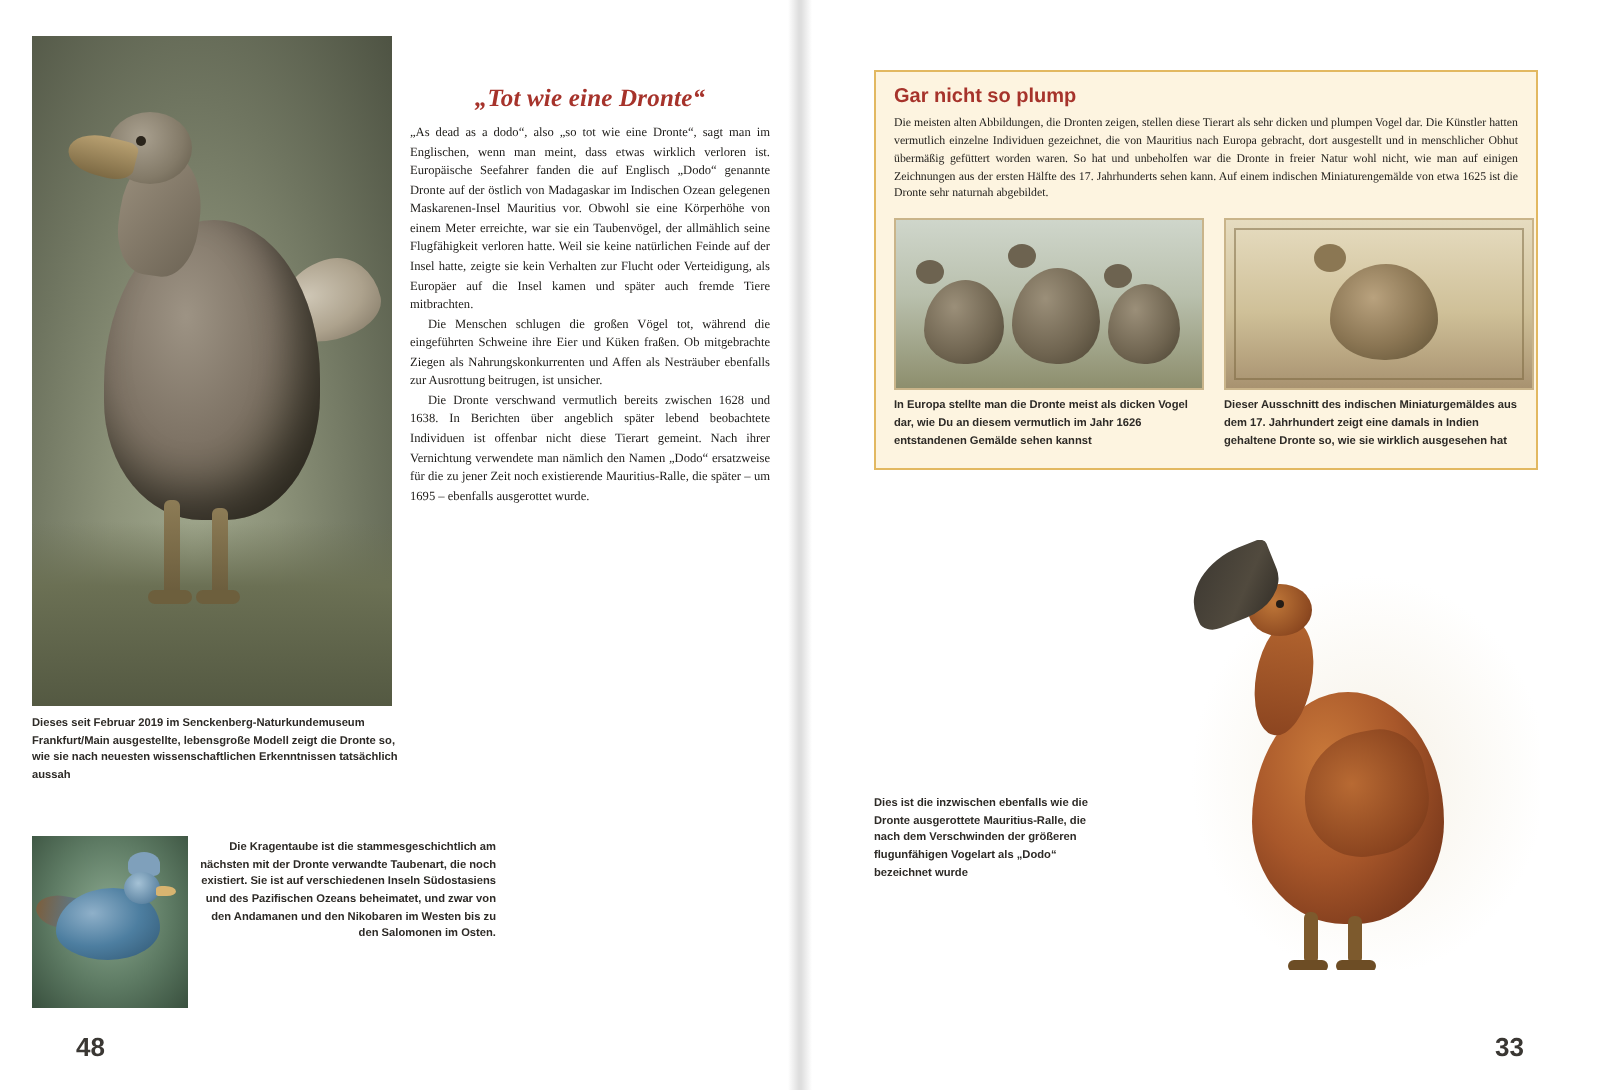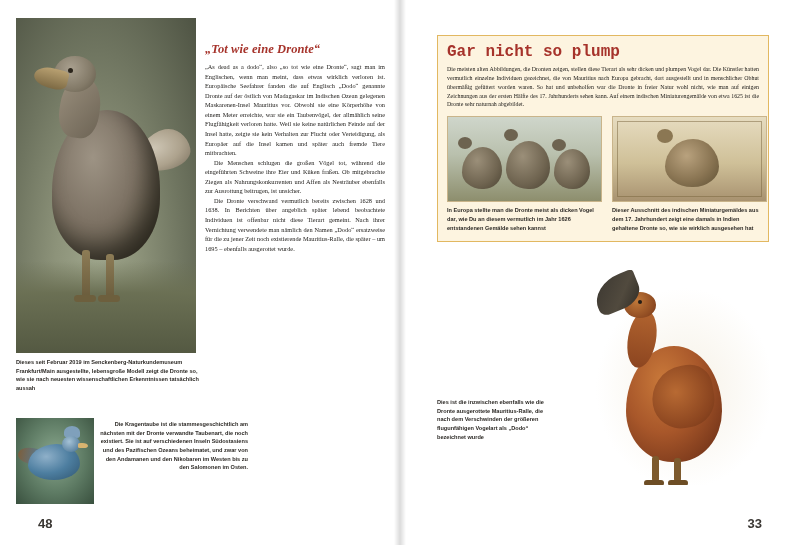--- a/index.html
+++ b/index.html
@@ -161,21 +161,21 @@
   .article-title {
     position: absolute;
     left: 205px;
     top: 42px;
     width: 180px;
     font-family: "Liberation Serif", serif;
     font-weight: bold;
     font-style: italic;
     font-size: 12.5px;
     color: #a6332b;
-    text-align: left;
+    text-align: center;
     letter-spacing: 0.1px;
   }
   .body-col {
     position: absolute;
     left: 205px;
     top: 62px;
     width: 180px;
     font-size: 6.3px;
     line-height: 1.52;
     color: #1d1b18;
@@ -248,23 +248,23 @@
     left: 37px;
     top: 35px;
     width: 332px;
     background: #fdf4e0;
     border: 1px solid #e2b861;
     padding: 0;
     box-sizing: border-box;
   }
   .infobox-inner { padding: 7px 9px 9px 9px; }
   .infobox-title {
-    font-family: Liberation Mono, monospace;
+    font-family: Liberation Sans, sans-serif;
     font-weight: bold;
-    font-size: 16px;
+    font-size: 10px;
     color: #a6332b;
     margin-bottom: 4px;
   }
   .infobox-text {
     font-size: 5.9px;
     line-height: 1.5;
     color: #1d1b18;
     text-align: justify;
     font-family: "Liberation Serif", serif;
   }

